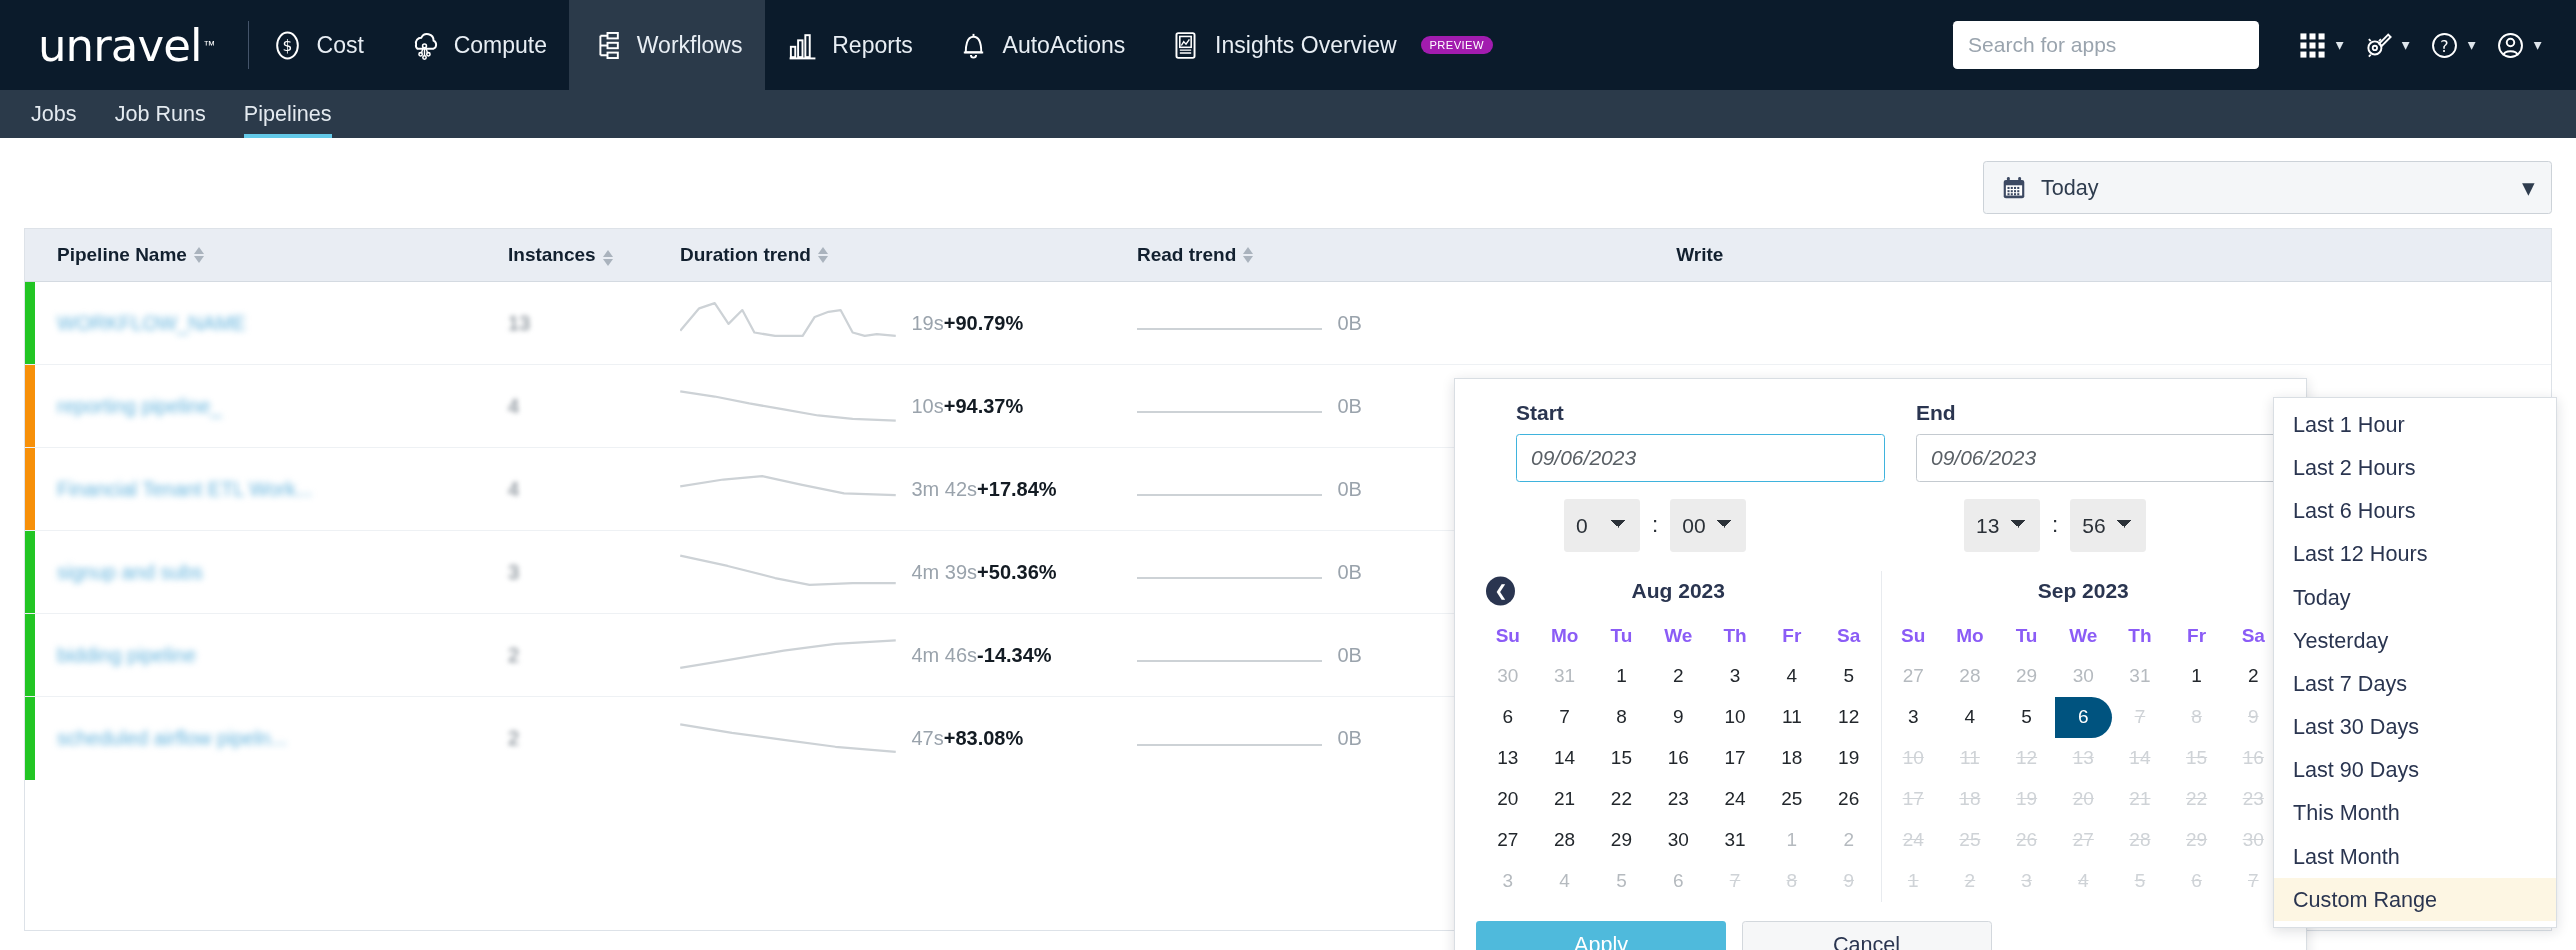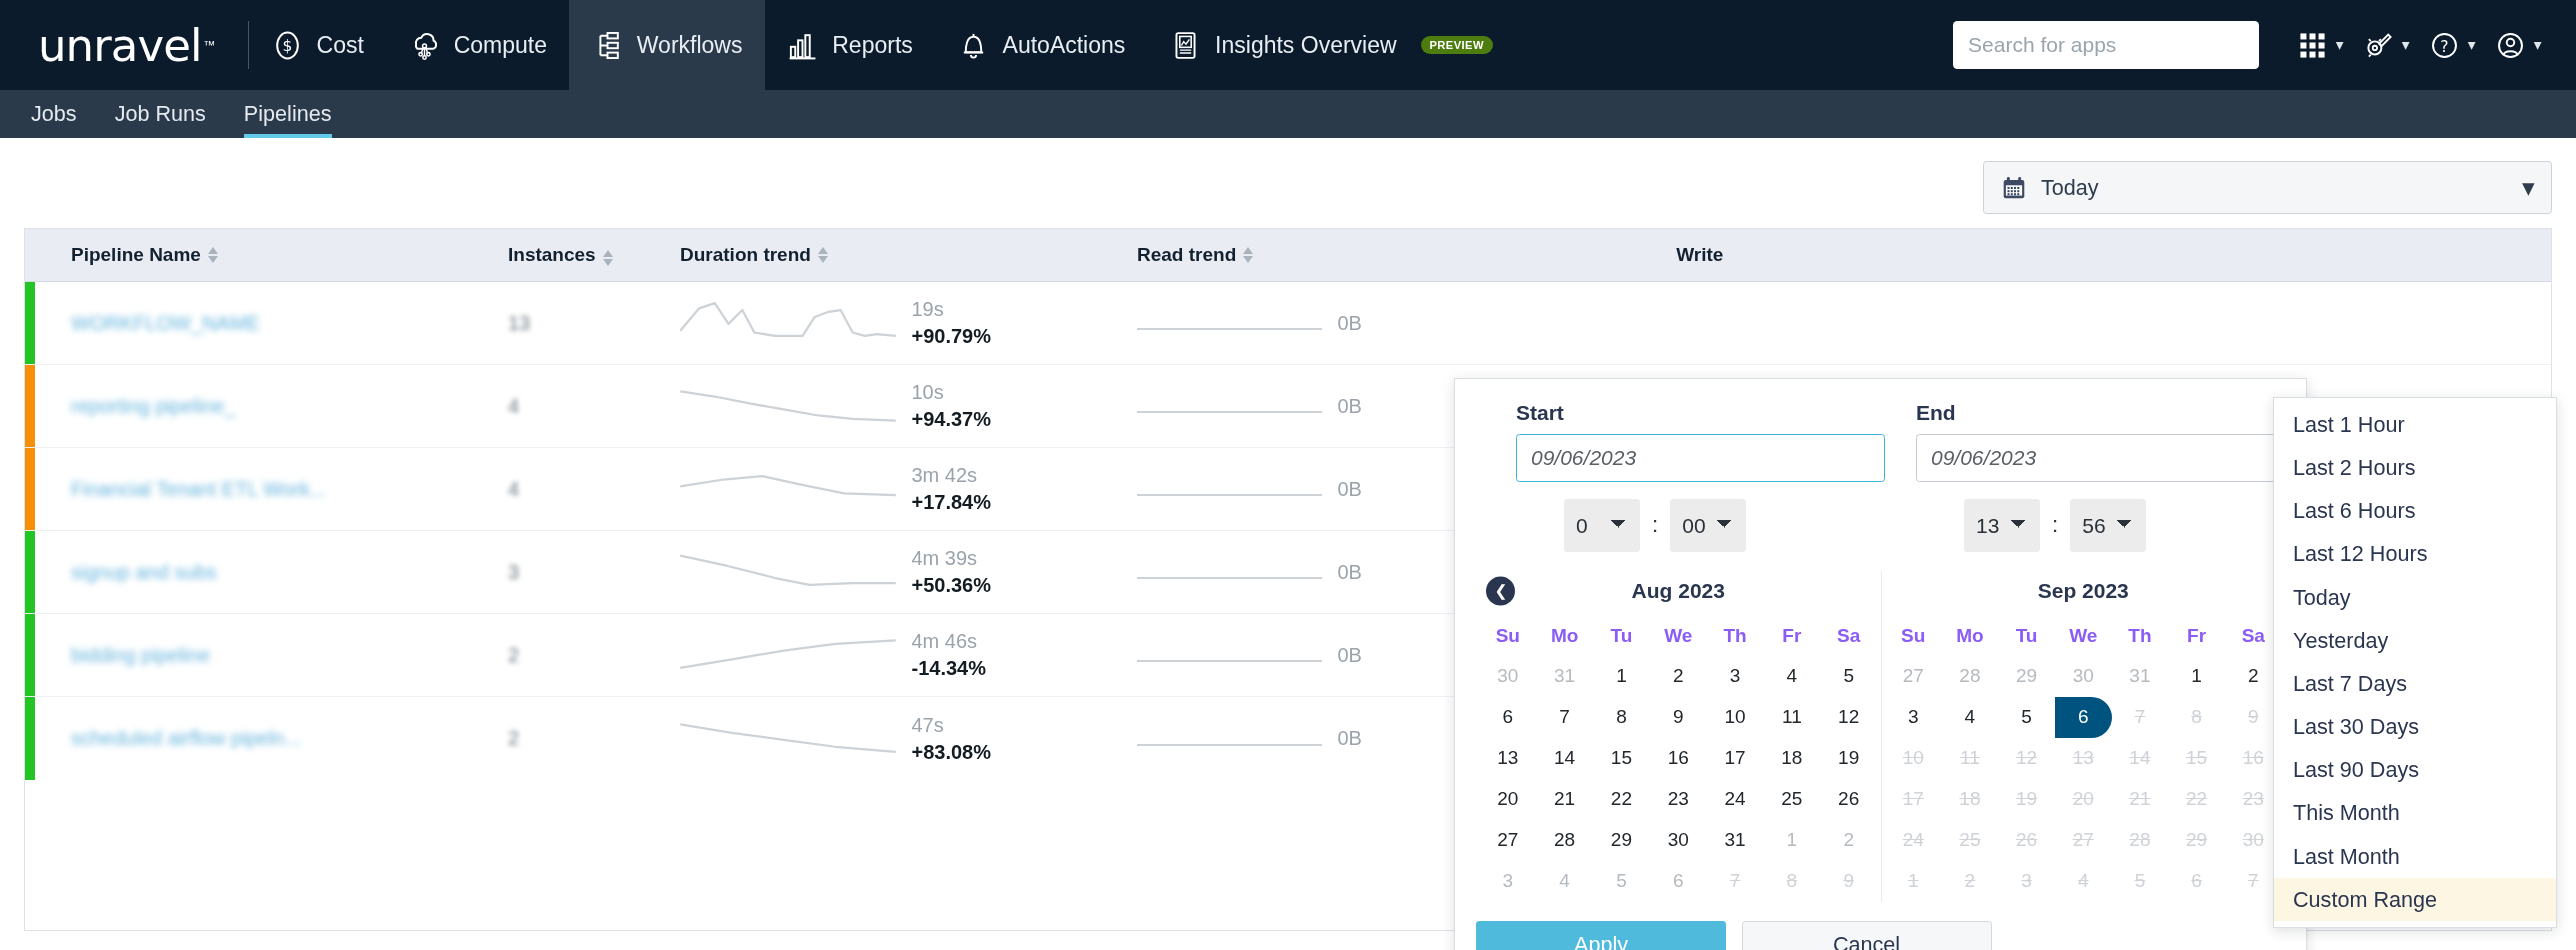--- a/index.html
+++ b/index.html
@@ -45,22 +45,22 @@
     display: flex; align-items: center; gap: 14px;
     padding: 0 22.4px;
     color: #e8eef4;
     font-size: 23px;
     cursor: pointer;
     white-space: nowrap;
   }
   .navitem.active { background: #2b3a4a; }
   .navicon { width: 31px; height: 31px; display:block; flex: none; }
   .badge-preview {
-    background: #4d7c0f; color: #ffffff;
-    font-size: 11.2px; font-weight: bold;
+    background: #a21caf; color: #ffffff;
+    font-size: 11.2px; font-weight: normal;
     padding: 3.4px 8.6px; border-radius: 10.3px;
     letter-spacing: 0.4px; margin-left: 10.3px;
   }
   .nav-spacer { flex: 1; }
   .searchbox {
     align-self: center;
     width: 306px; height: 48px;
     background: #ffffff; border-radius: 4.3px;
     display: flex; align-items: center;
     padding: 0 15.5px;
@@ -144,21 +144,21 @@
   }
   .th .sorter { display: flex; flex-direction: column; gap: 1.7px; }
   .th .sorter i {
     display: block; width: 0; height: 0;
     border-left: 5.2px solid transparent;
     border-right: 5.2px solid transparent;
   }
   .th .sorter i.up { border-bottom: 7px solid #aab3bd; }
   .th .sorter i.dn { border-top: 7px solid #aab3bd; }
 
-  .col-name   { width: 483px; padding-left: 46px; }
+  .col-name   { width: 483px; padding-left: 32px; }
   .col-inst   { width: 172px; align-items: flex-end; }
   .col-dur    { width: 457px; }
   .col-read   { width: 371px; }
   .col-write  { width: 224px; justify-content: flex-end; padding-right: 8.6px;}
 
   .trow {
     display: flex;
     height: 83px;
     align-items: center;
     border-bottom: 0.9px solid #eef1f4;
@@ -176,21 +176,21 @@
     white-space: nowrap;
   }
   .inst {
     color: #6b7680; font-size: 20px;
     filter: blur(2.8px);
   }
   .metric-cell {
     display: flex; align-items: center; gap: 15.5px; width: 100%;
   }
   .spark { width: 216px; height: 50px; flex: none; }
-  .metric-txt { display: flex; flex-direction: column; line-height: 1.35; }
+  .metric-txt { display: flex; line-height: 1.35; }
   .metric-main { color: #9aa3ac; font-size: 20px; }
   .metric-delta { color: #131b23; font-size: 20px; font-weight: bold; }
   .flatline { width: 185px; height: 26px; flex: none; }
 
   
   .date-pop {
     position: absolute;
     left: 1454px; top: 240px;
     width: 853px;
     background: #ffffff;

